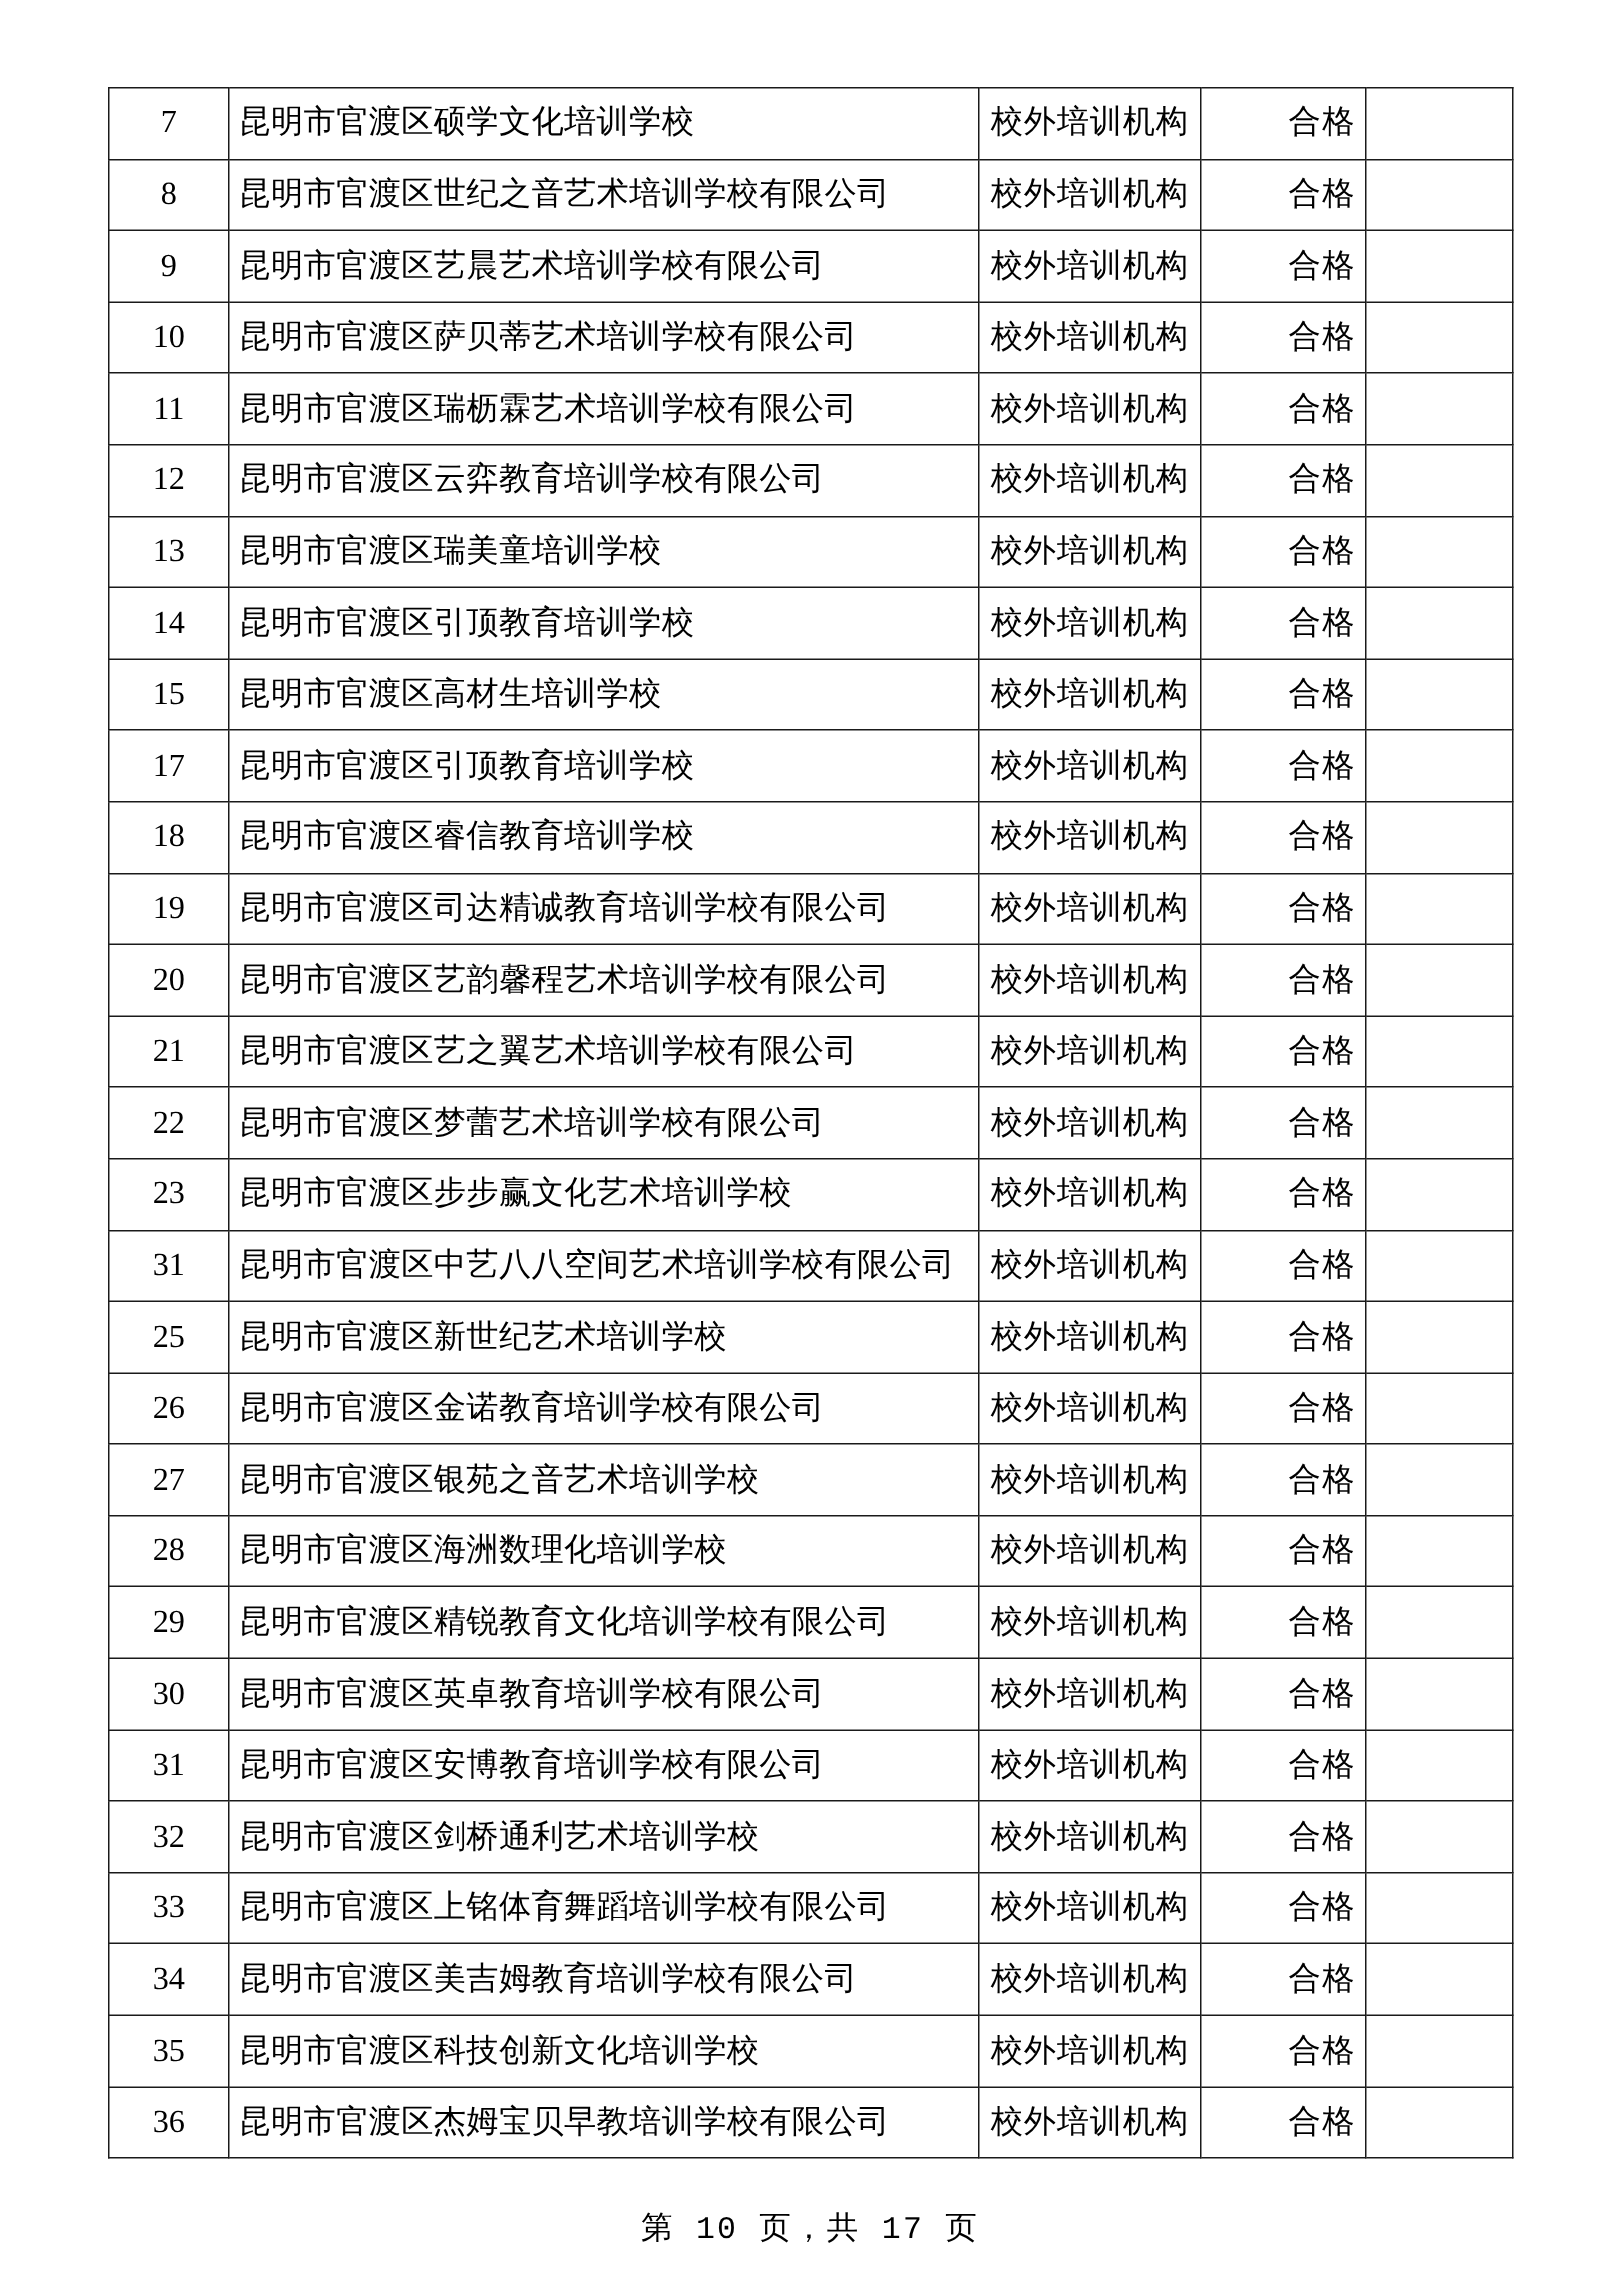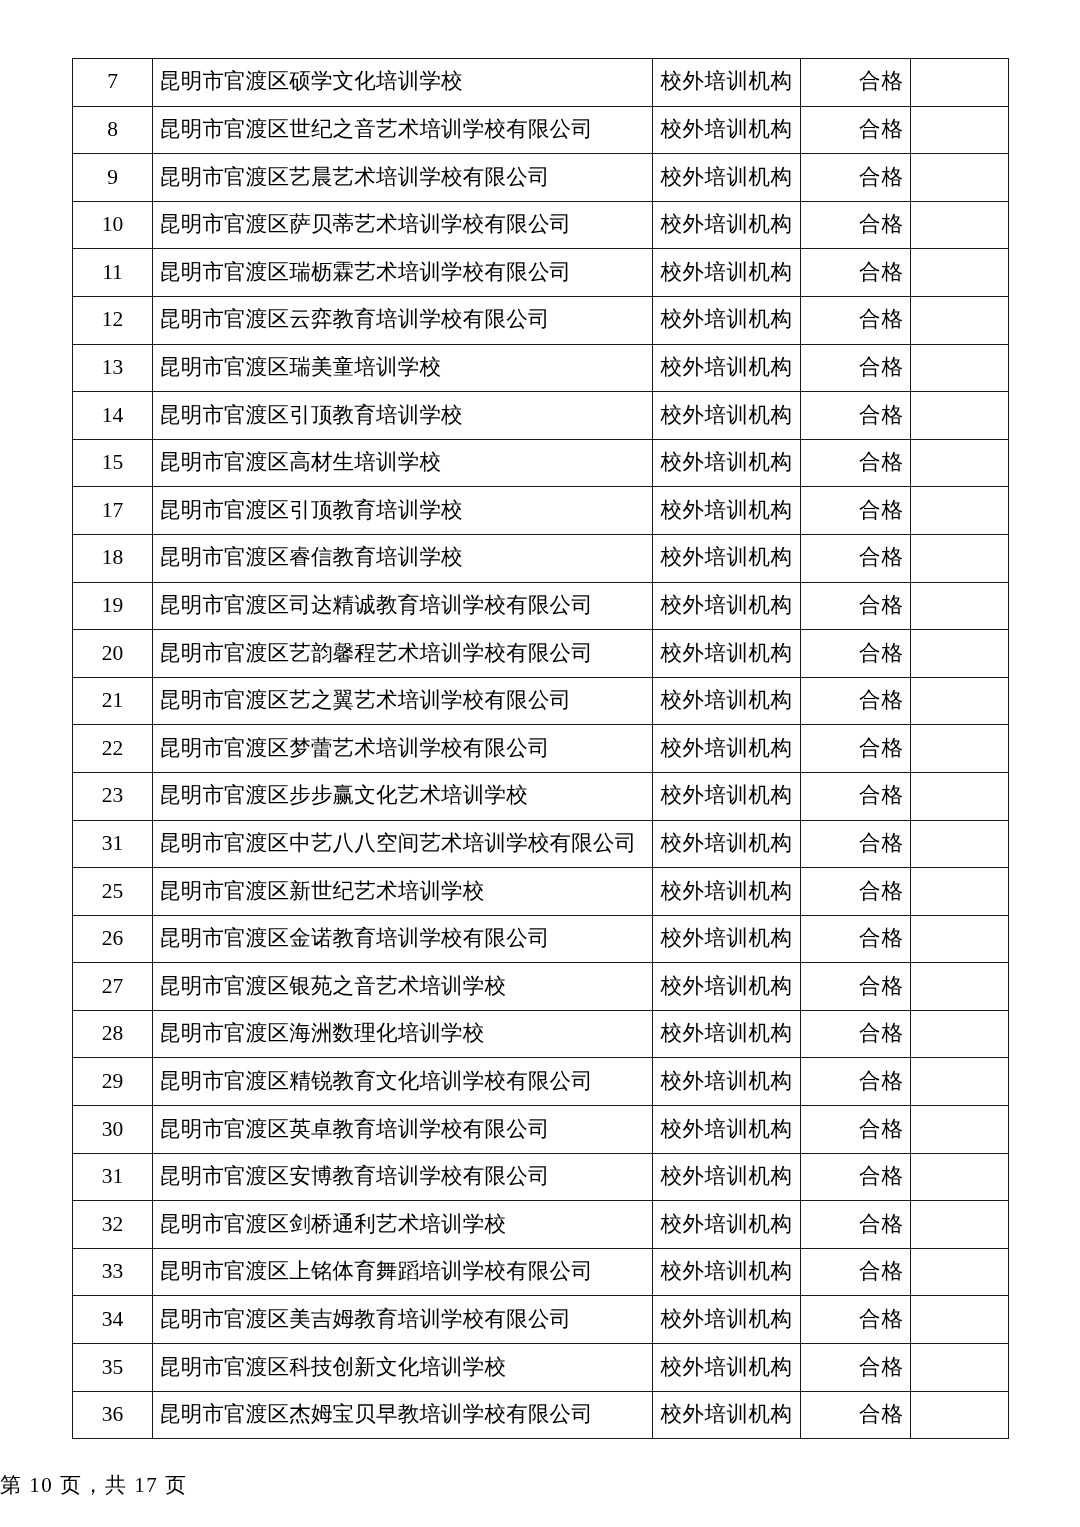--- a/index.html
+++ b/index.html
@@ -62,23 +62,24 @@
     letter-spacing: 1px;
   }
   td.note {
     text-align: center;
   }
   .footer {
     position: absolute;
     left: 0;
     right: 0;
     bottom: 28px;
+    text-align: center;
     font-size: 21px;
     letter-spacing: 1.5px;
-    font-family: Liberation Serif, serif;
+    font-family: Liberation Mono, monospace;
   }
 </style>
 </head>
 <body>
 
 <div class="page">
   <table class="doc-table">
     <colgroup>
       <col class="c-index">
       <col class="c-name">

